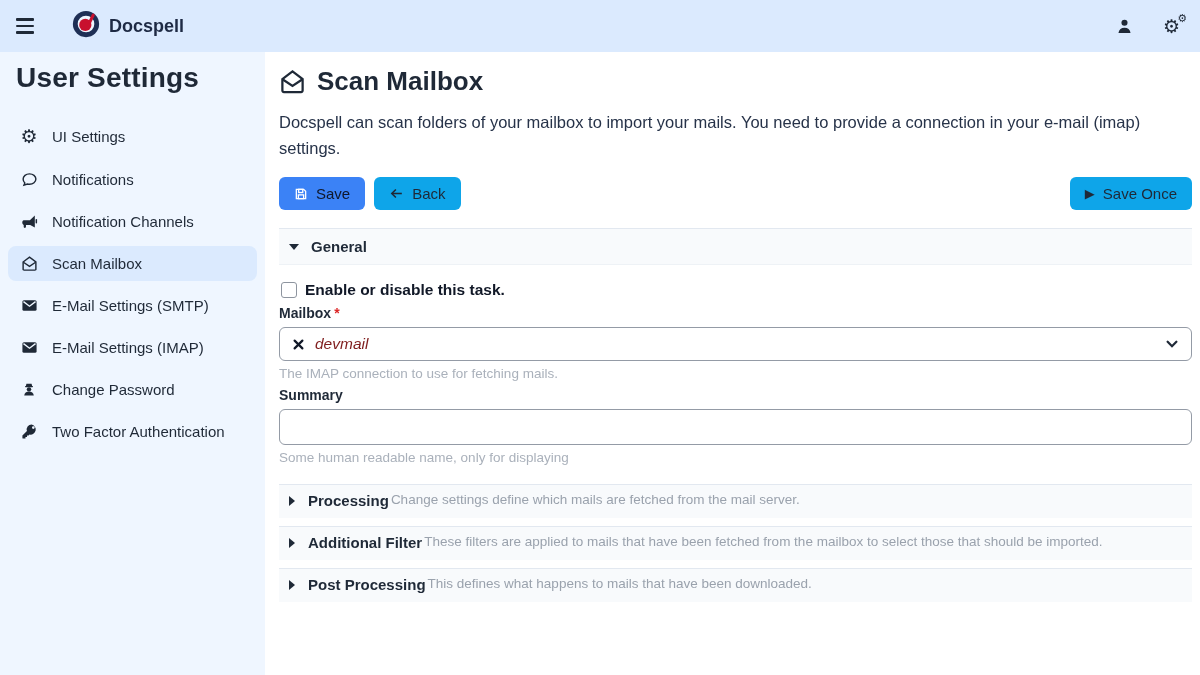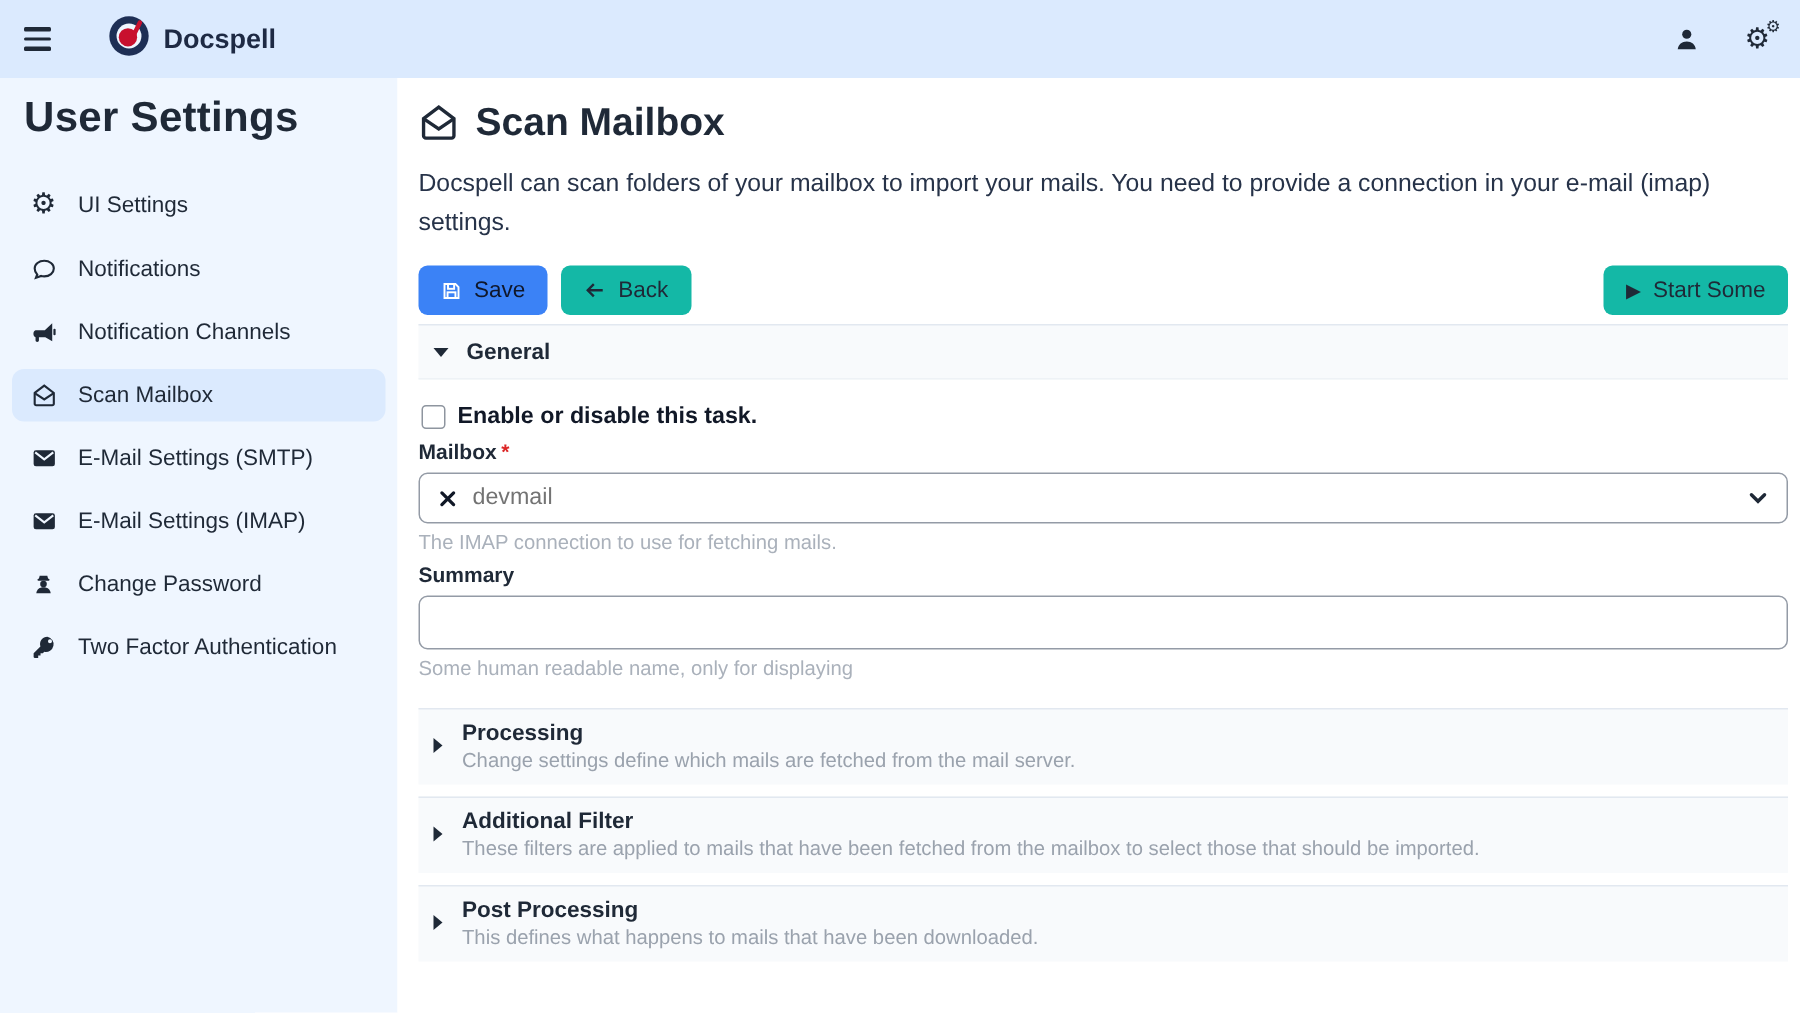--- a/index.html
+++ b/index.html
@@ -49,26 +49,26 @@
   .page-header .hicon { color: #1f2937; display: flex; }
   .page-desc { margin-top: 13px; font-size: 16.5px; line-height: 1.55; color: #273349; max-width: 1170px; }
 
   .btn-row { display: flex; align-items: center; gap: 9px; margin-top: 16px; padding-right: 0; }
   .btn {
     display: inline-flex; align-items: center; gap: 8px;
     font-size: 15px; border: none; border-radius: 6px;
     padding: 8px 15px; cursor: pointer; font-family: inherit;
   }
   .btn-primary { background: #3b82f6; color: #0f172a; }
-  .btn-secondary { background: #14b8a6; color: #1f2937; align-items: center; }
+  .btn-secondary { background: #0ea5e9; color: #1f2937; align-items: center; }
   .btn-start { margin-left: auto; }
   .play-glyph { font-size: 13px; line-height: 1; }
 
   .section-bar {
-    margin-top: 6px; background: #f8fafc;
+    margin-top: 18px; background: #f8fafc;
     border-top: 1px solid #e2e8f0; border-bottom: 1px solid #eef2f6;
     padding: 9px 10px; display: flex; align-items: center; gap: 12px; cursor: pointer;
   }
   .caret-down { width: 0; height: 0; border-left: 5px solid transparent; border-right: 5px solid transparent; border-top: 6px solid #1f2937; }
   .caret-right { width: 0; height: 0; border-top: 5px solid transparent; border-bottom: 5px solid transparent; border-left: 6px solid #1f2937; }
   .section-bar .sec-title { font-size: 15px; font-weight: bold; color: #1f2937; }
 
   .checkbox-row { display: flex; align-items: center; gap: 8px; margin: 16px 0 0 2px; }
   .checkbox {
     width: 16px; height: 16px; background: #fff;
@@ -77,37 +77,37 @@
   .checkbox-label { font-size: 15.5px; color: #111827; font-weight: bold; }
 
   .field { margin-top: 6px; }
   .field-label { font-size: 14px; font-weight: bold; color: #1f2937; margin-bottom: 6px; }
   .req { color: #dc2626; font-weight: bold; margin-left: 3px; }
   .select-box {
     display: flex; align-items: center; gap: 10px;
     height: 34px; background: #fff; border: 1px solid #949ba6; border-radius: 6px;
     padding: 0 12px; cursor: pointer;
   }
-  .select-box .value { font-size: 15.5px; color: #737373; }
+  .select-box .value { font-size: 15.5px; color: #7f1d1d; font-style: italic; }
   .clear-x { color: #111827; display: flex; cursor: pointer; }
   .chev { margin-left: auto; color: #1f2937; display: flex; }
   .text-input {
     width: 100%; height: 36px; background: #fff;
     border: 1px solid #949ba6; border-radius: 6px;
     padding: 0 12px; font-size: 15px; font-family: inherit; color: #111827;
   }
   .helper { margin-top: 5px; font-size: 13.5px; color: #aab1bb; }
 
   .collapse-list { margin-top: 19px; }
   .collapse-bar {
     background: #f8fafc; border-top: 1px solid #e2e8f0;
     padding: 7px 10px 9px 10px; margin-bottom: 8px;
     display: flex; align-items: center; gap: 13px; cursor: pointer;
   }
-  .collapse-bar .texts { display: flex; flex-direction: column; gap: 2px; }
+  .collapse-bar .texts { display: flex; flex-direction: row; gap: 2px; }
   .collapse-bar .c-title { font-size: 15px; font-weight: bold; color: #1f2937; }
   .collapse-bar .c-desc { font-size: 13.5px; color: #9aa2ad; }
 </style>
 </head>
 <body>
 
 <div class="topbar">
   <div class="hamburger">
       <span></span>
       <span></span>
@@ -238,21 +238,21 @@
         <span style="display:flex">
           <svg width="15" height="15" viewBox="0 0 24 24" fill="none" stroke="currentColor" stroke-width="2.5">
               <path d="M20.5 12H4.5"></path>
               <path d="M11 5.5 4.5 12l6.5 6.5"></path>
             </svg>
         </span>
         <span>Back</span>
       </button>
       <button class="btn btn-secondary btn-start">
         <span class="play-glyph">▶</span>
-        <span>Start Some</span>
+        <span>Save Once</span>
       </button>
     </div>
 
     <div class="section-bar">
       <span class="caret-down"></span>
       <span class="sec-title">General</span>
     </div>
 
     <div class="checkbox-row">
       <span class="checkbox"></span>

